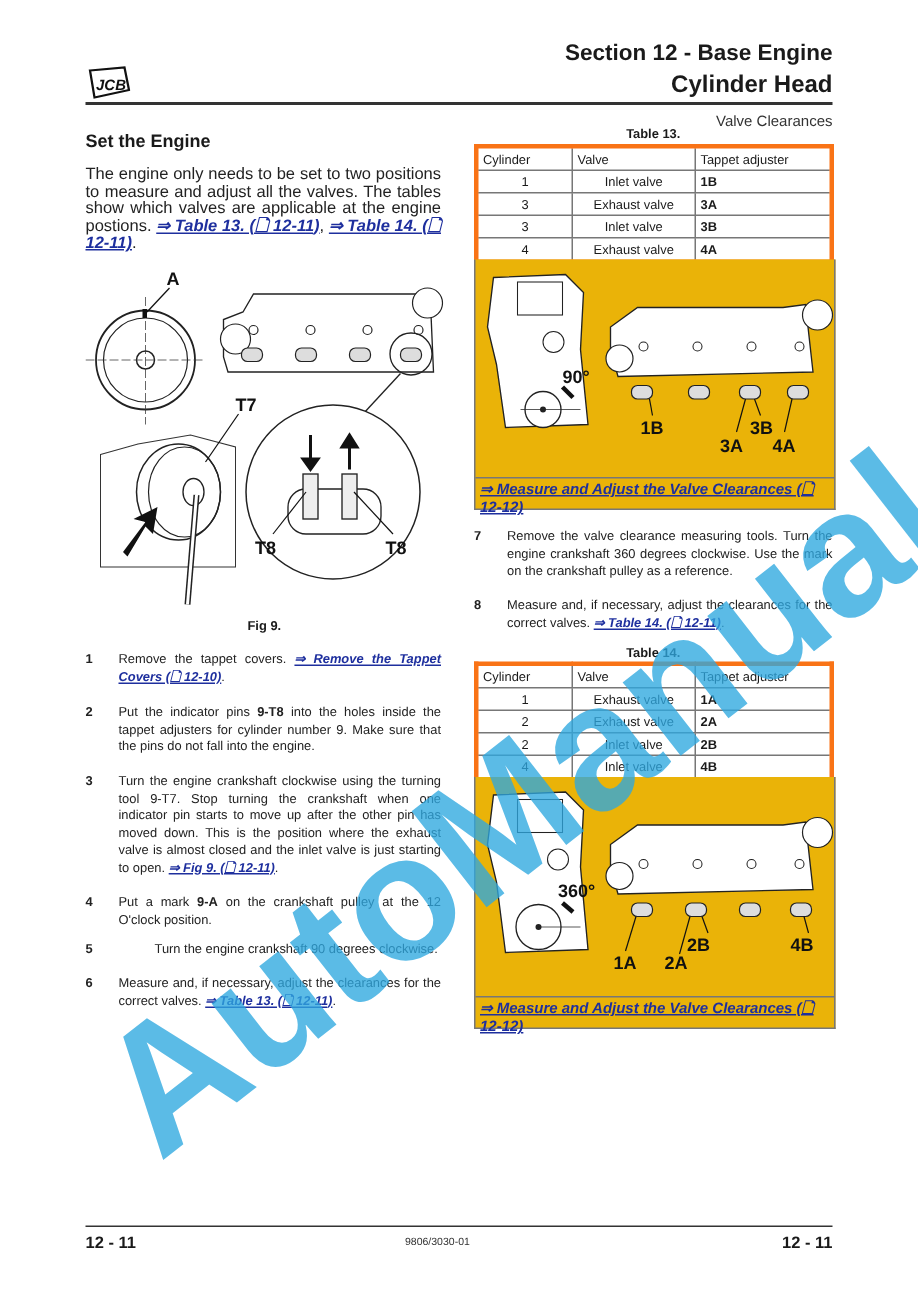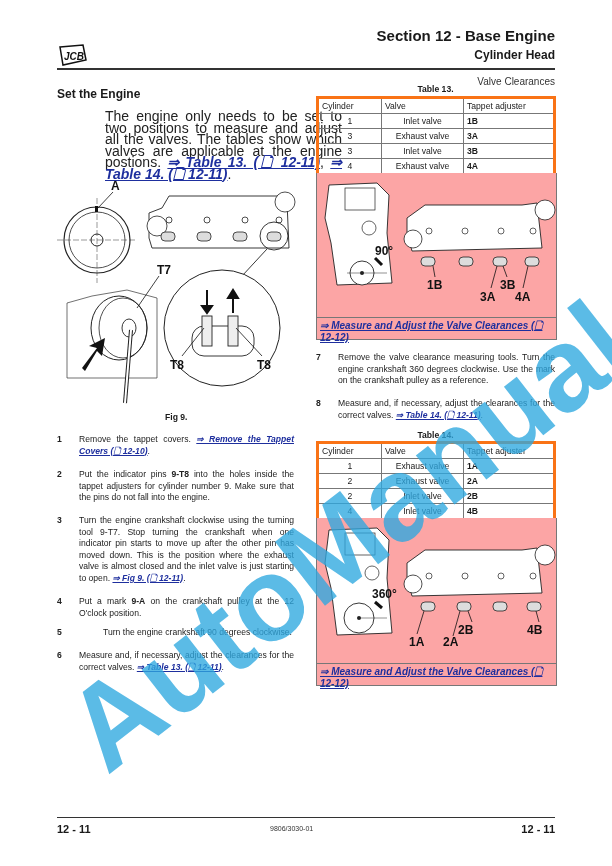--- a/index.html
+++ b/index.html
@@ -1,37 +1,37 @@
 <!DOCTYPE html>
 <html><head>
 <meta charset="utf-8">
 <style>
   html, body { margin:0; padding:0; }
   body { width:612px; height:866px; background:#fff; position:relative; overflow:hidden;
          font-family:"Liberation Sans", sans-serif; color:#1a1a1a; }
   .abs { position:absolute; }
   .logo { left:57px; top:44px; width:30px; height:22px; }
   .hdr-title { right:57px; top:27px; font-size:15px; font-weight:bold; text-align:right; }
-  .hdr-sub { right:57px; top:48px; font-size:12px; font-weight:bold; text-align:right; }
+  .hdr-sub { right:57px; top:48px; font-size:16px; font-weight:bold; text-align:right; }
   .hdr-rule { left:57px; top:68px; width:498px; height:1.5px; background:#333; }
   .hdr-topic { right:57px; top:76px; font-size:10px; text-align:right; color:#333; }
   .sec-h { left:57px; top:87px; font-size:12px; font-weight:bold; }
-  .p { font-size:14px; line-height:11.5px; text-align:justify; color:#222;margin-left:48px; }
+  .p { font-size:11px; line-height:11.5px; text-align:justify; color:#222; }
   .link { color:#1e2f9e; font-weight:bold; font-style:italic; text-decoration:underline; cursor:pointer; }
   .bold { font-weight:bold; }
   .step { position:absolute; font-size:8.6px; line-height:11.5px; color:#222; }
   .step .num { position:absolute; left:0; top:0; font-weight:bold; }
   .step .txt { position:absolute; left:22px; top:0; text-align:justify; }
   .fig-cap { left:165px; top:412px; font-size:8.6px; font-weight:bold; }
   .tbl-cap { font-size:8.6px; font-weight:bold; text-align:center; }
   .tbl { border:3px solid #f97316; border-collapse:collapse; font-size:8.6px; }
   .tbl td { border:1px solid #777; height:14px; padding:0 3px; }
   .tbl td.c { text-align:center; }
   .tbl td.b { font-weight:bold; }
-  .figbox { border:1px solid #777; border-top:none; background:#fca5a5; }
+  .figbox { border:1px solid #777; border-top:none; background:#eab308; }
   .figlink { border-top:1px solid #777; font-size:10px; line-height:12px; padding:2px 3px; }
   .ftr-rule { left:57px; top:817px; width:498px; height:1.2px; background:#333; }
   .ftr-l { left:57px; top:823px; font-size:11px; font-weight:bold; }
   .ftr-c { left:270px; top:825px; font-size:7px; color:#333; }
   .ftr-r { right:57px; top:823px; font-size:11px; font-weight:bold; }
   .watermark { left:60px; top:250px; font-size:118px; font-weight:bold; color:#2ea8e0; opacity:0.78;
                transform:rotate(-38deg); transform-origin:left top; white-space:nowrap; pointer-events:none;
                left:40px; top:690px; }
   svg text { font-family:"Liberation Sans", sans-serif; }
 </style>

